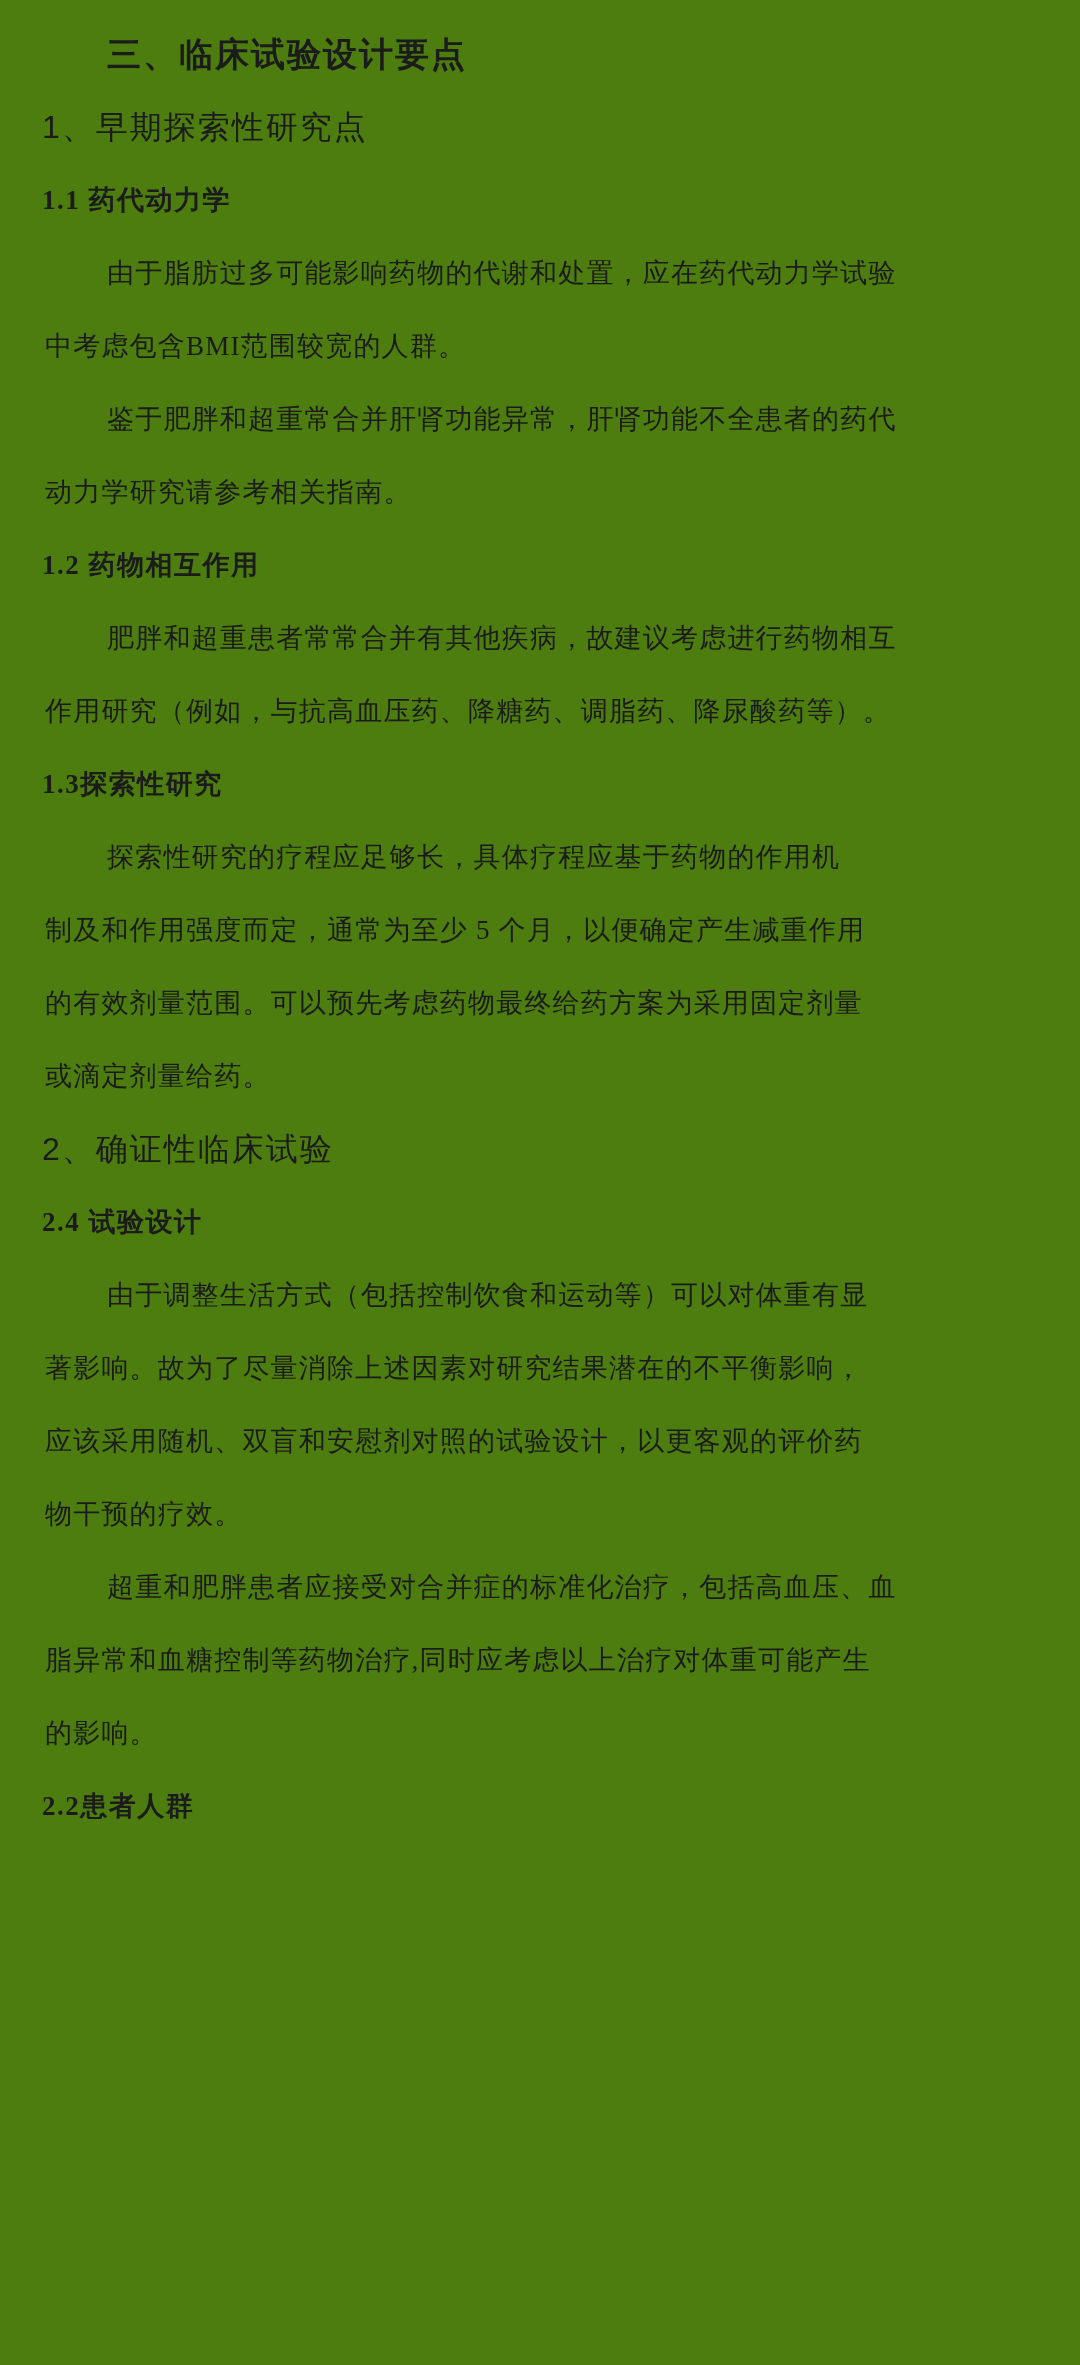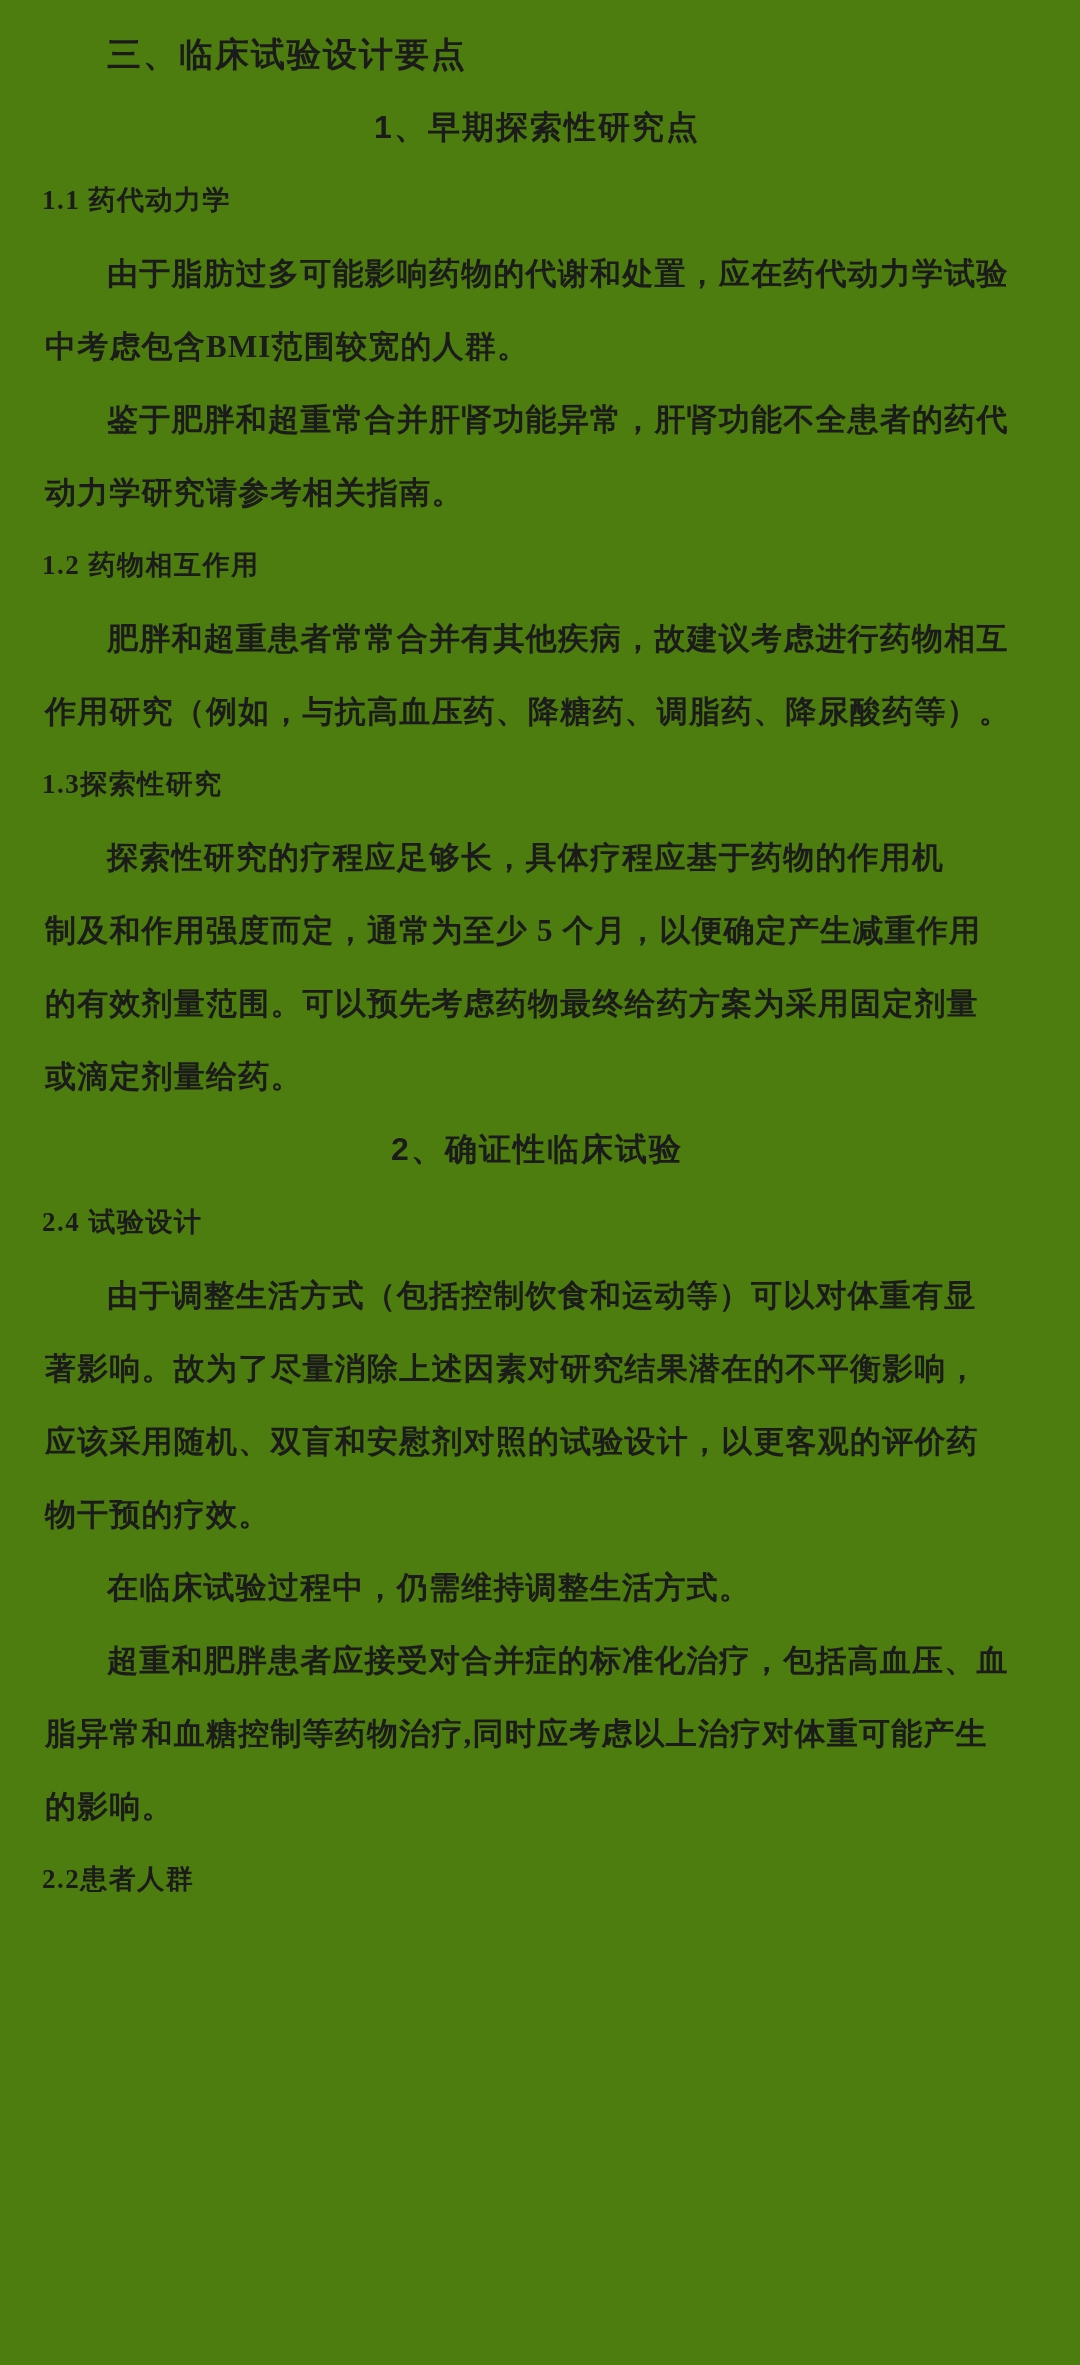--- a/index.html
+++ b/index.html
@@ -15,40 +15,38 @@
     color: #1b1b1b;
   }
   .page {
     box-sizing: border-box;
     width: 1080px;
     height: 2365px;
     padding: 18px 48px 0 45px;
     background: #4d7c0f;
   }
   .line {
-    font-size: 31px;
+    font-size: 27px;
     line-height: 73px;
     letter-spacing: 1.2px;
     white-space: pre-line;
-    font-weight: bold;
   }
   .doc-title {
     font-family: "Liberation Sans", "DejaVu Sans", sans-serif;
     font-weight: 700;
     font-size: 34px;
     padding-left: 62px;
     letter-spacing: 2px;
   }
   .h1 {
     font-family: "Liberation Sans", "DejaVu Sans", sans-serif;
-    font-weight: 700;
+    font-weight: 400;
     font-size: 32px;
     margin-left: -3px;
     letter-spacing: 2px;
-    text-align: center;
   }
   .h2 {
     font-weight: 700;
     font-size: 27px;
     margin-left: -3px;
     letter-spacing: 1.5px;
   }
   .para {
     text-indent: 62px;
   }
@@ -71,18 +69,17 @@
   <div class="line para">探索性研究的疗程应足够长，具体疗程应基于药物的作用机
 制及和作用强度而定，通常为至少 5 个月，以便确定产生减重作用
 的有效剂量范围。可以预先考虑药物最终给药方案为采用固定剂量
 或滴定剂量给药。</div>
   <div class="line h1">2、确证性临床试验</div>
   <div class="line h2">2.4 试验设计</div>
   <div class="line para">由于调整生活方式（包括控制饮食和运动等）可以对体重有显
 著影响。故为了尽量消除上述因素对研究结果潜在的不平衡影响，
 应该采用随机、双盲和安慰剂对照的试验设计，以更客观的评价药
 物干预的疗效。</div>
-  <div class="line para">在临床试验过程中，仍需维持调整生活方式。</div>
   <div class="line para">超重和肥胖患者应接受对合并症的标准化治疗，包括高血压、血
 脂异常和血糖控制等药物治疗,同时应考虑以上治疗对体重可能产生
 的影响。</div>
   <div class="line h2">2.2患者人群</div>
 </div>
 
 </body></html>

